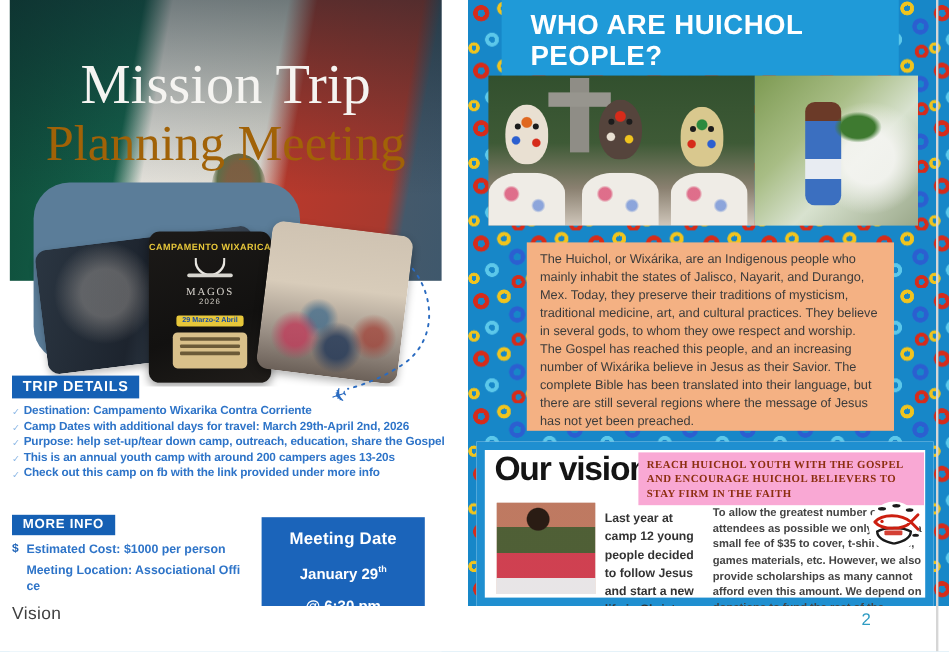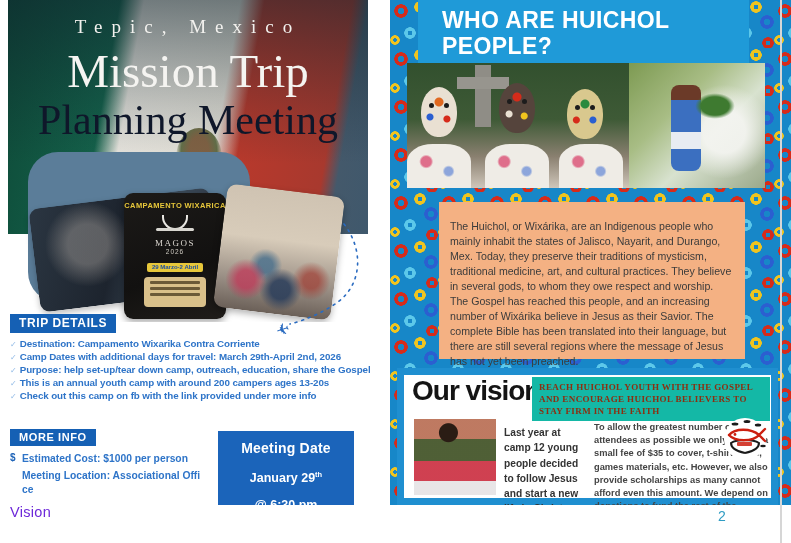--- a/index.html
+++ b/index.html
@@ -50,21 +50,21 @@
       linear-gradient(180deg, #cfc3b2 0%, #d8ccba 40%, #9a8f85 75%, #6b6058 100%);
     box-shadow:0 3px 7px rgba(0,0,0,.3); }
   .plane-trail { position:absolute; left:258px; top:222px; width:100px; height:118px; }
   .plane-glyph { position:absolute; left:268px; top:320px; font-size:16px; color:#2a6bc0;
     transform:scaleX(-1) rotate(18deg); }
 
   .loc-title { position:absolute; left:0; top:16px; width:100%; text-align:center; color:#f2f1ee;
     font-family:"Liberation Serif", serif; font-size:19px; letter-spacing:9px; }
   .main-title-1 { position:absolute; left:0; top:44px; width:100%; text-align:center; color:#f5f4f1;
     font-family:"Liberation Serif", serif; font-size:47px; }
-  .main-title-2 { position:absolute; left:0; top:96px; width:100%; text-align:center; color:#0f172a;
+  .main-title-2 { position:absolute; left:0; top:96px; width:100%; text-align:center; color:#a16207;
     font-family:"Liberation Serif", serif; font-size:42px; }
 
   .section-label { display:inline-block; background:#1560b4; color:#fff; font-weight:bold;
     font-size:12px; letter-spacing:.6px; padding:2px 9px 3px 9px; }
   .trip-details { position:absolute; left:2px; top:313px; width:356px; }
   .detail-row { display:flex; align-items:flex-start; margin-top:2px; }
   .check-icon { color:#8fb9e6; font-size:8px; margin:2px 3px 0 0; flex:0 0 auto; }
   .detail-text { color:#2e74c8; font-size:9.8px; font-weight:bold; white-space:nowrap; letter-spacing:-.1px; }
   .trip-details .rows { margin-top:5px; }
 
@@ -77,21 +77,21 @@
   .globe-icon::after { content:""; position:absolute; left:1.4px; top:-1px; width:2px; height:6.5px; border:1px solid #1f64b8; border-radius:50%; }
   .info-text { color:#2e74c8; font-size:10.3px; font-weight:bold; line-height:1.3; width:182px; word-break:break-all; }
 
   .meeting-box { position:absolute; left:210px; top:431px; width:136px; height:74px; background:#1b64ba;
     color:#fff; text-align:center; padding-top:9px; }
   .meeting-head { font-size:14px; font-weight:800; letter-spacing:.2px; }
   .meeting-date { font-size:12.5px; font-weight:bold; margin-top:14px; }
   .meeting-date sup { font-size:7.5px; }
   .meeting-time { font-size:12.5px; font-weight:bold; margin-top:13px; }
 
-  .vision-label { position:absolute; left:2px; top:504px; color:#6d28d9; font-size:14.5px; letter-spacing:.3px; }
+  .vision-label { position:absolute; left:2px; top:504px; color:#404040; font-size:14.5px; letter-spacing:.3px; }
 
   
   .page-right { position:absolute; left:390px; top:0; width:445px; height:505px;
     background-color:#1787c8;
     background-image:
       radial-gradient(circle at 11px 11px, transparent 3px, #d62b1a 3px, #d62b1a 6.5px, transparent 7px),
       radial-gradient(circle at 30px 7px,  transparent 2.5px, #f0c41e 2.5px, #f0c41e 5.5px, transparent 6px),
       radial-gradient(circle at 41px 22px, transparent 3px, #2b5fd0 3px, #2b5fd0 6.5px, transparent 7px),
       radial-gradient(circle at 20px 33px, transparent 2.5px, #5cc8ea 2.5px, #5cc8ea 5.5px, transparent 6px),
       radial-gradient(circle at 42px 43px, transparent 2.5px, #d62b1a 2.5px, #d62b1a 5.5px, transparent 6px),
@@ -130,28 +130,28 @@
   .ceremony-photo { position:relative; width:136px; height:125px; overflow:hidden;
     background:
       radial-gradient(circle at 70% 55%, rgba(245,245,242,.9) 0 18%, transparent 40%),
       linear-gradient(135deg, #7d9a52 0%, #a8bd85 35%, #d8e2cf 60%, #9aa88a 100%); }
   .ceremony-figure { position:absolute; left:42px; top:22px; width:30px; height:86px; border-radius:8px;
     background:linear-gradient(180deg,#6b3a28 0 18%, #3b6fc0 18% 55%, #e8ecf2 55% 75%, #3b6fc0 75%); }
   .ceremony-plant { position:absolute; left:66px; top:30px; width:40px; height:26px; border-radius:50%;
     background:radial-gradient(ellipse, #3e7a30 0 50%, transparent 70%); }
 
   .about-box { position:absolute; left:49px; top:202px; width:306px; height:157px; background:#f4b183;
-    padding:17px 11px; }
+    padding:7px 11px; }
   .about-text { color:#3b3b3b; font-size:10.6px; line-height:1.42; }
 
   .vision-box { position:absolute; left:7px; top:368px; width:381px; height:137px;
     background:#fff; border:7px solid #1f8fd0; }
   .vision-title { position:absolute; left:8px; top:0px; color:#141414; font-size:28px;
     font-weight:900; letter-spacing:-1px; }
-  .vision-banner { position:absolute; left:128px; top:2px; width:238px; background:#14b8a6;
+  .vision-banner { position:absolute; left:128px; top:2px; width:238px; background:#f9a8d4;
     color:#8c2f10; font-size:9px; font-weight:bold; line-height:1.35; padding:4px 7px;
     font-family:"Liberation Serif", serif; letter-spacing:.4px; }
   .vision-photo { position:absolute; left:10px; top:44px; width:82px; height:76px; overflow:hidden;
     background:
       radial-gradient(circle at 42% 18%, #2a1c14 0 9px, transparent 10px),
       linear-gradient(180deg, rgba(192,122,98,.9) 0 26%, rgba(74,94,52,.95) 26% 55%, rgba(210,60,80,.92) 55% 82%, rgba(235,235,238,.95) 82%),
       #b0765c; }
   .vision-testimony { position:absolute; left:100px; top:50px; width:84px; color:#333;
     font-size:10.2px; line-height:1.5; font-weight:bold; }
   .vision-funding { position:absolute; left:190px; top:46px; width:176px; color:#444;
@@ -187,21 +187,20 @@
           </div>
       </div>
       <div class="photo-crowd"></div>
     </div>
 
     <svg class="plane-trail" viewBox="0 0 100 118">
       <path d="M78,2 C98,28 96,62 72,80 C58,90 40,98 24,102" fill="none" stroke="#2a6bc0" stroke-width="1.6" stroke-dasharray="2 5" stroke-linecap="round"></path>
     </svg>
     <span class="plane-glyph">✈</span>
 
-    <div class="loc-title">Tepic, Mexico</div>
     <div class="main-title-1">Mission Trip</div>
     <div class="main-title-2">Planning Meeting</div>
 
     <div class="trip-details">
       <span class="section-label">TRIP DETAILS</span>
       <div class="rows">
         <div class="detail-row">
           <span class="check-icon">✓</span>
           <span class="detail-text">Destination: Campamento Wixarika Contra Corriente</span>
         </div>

